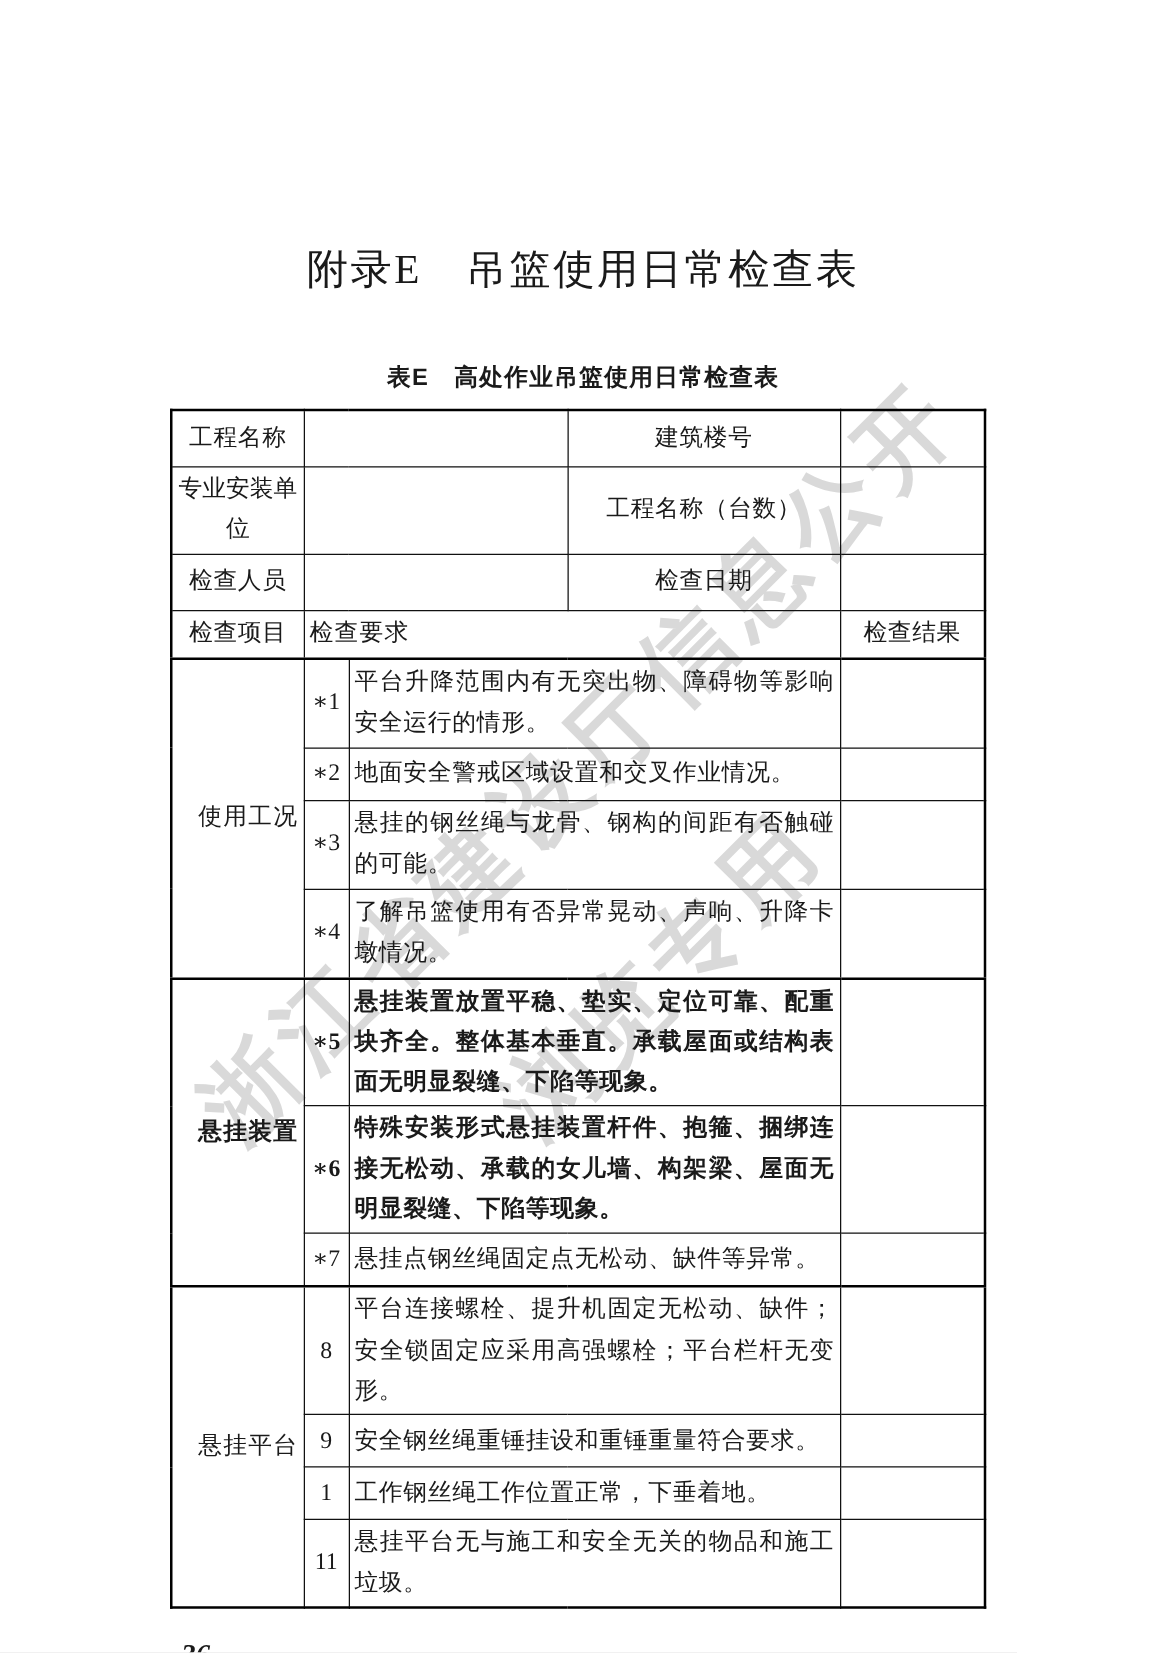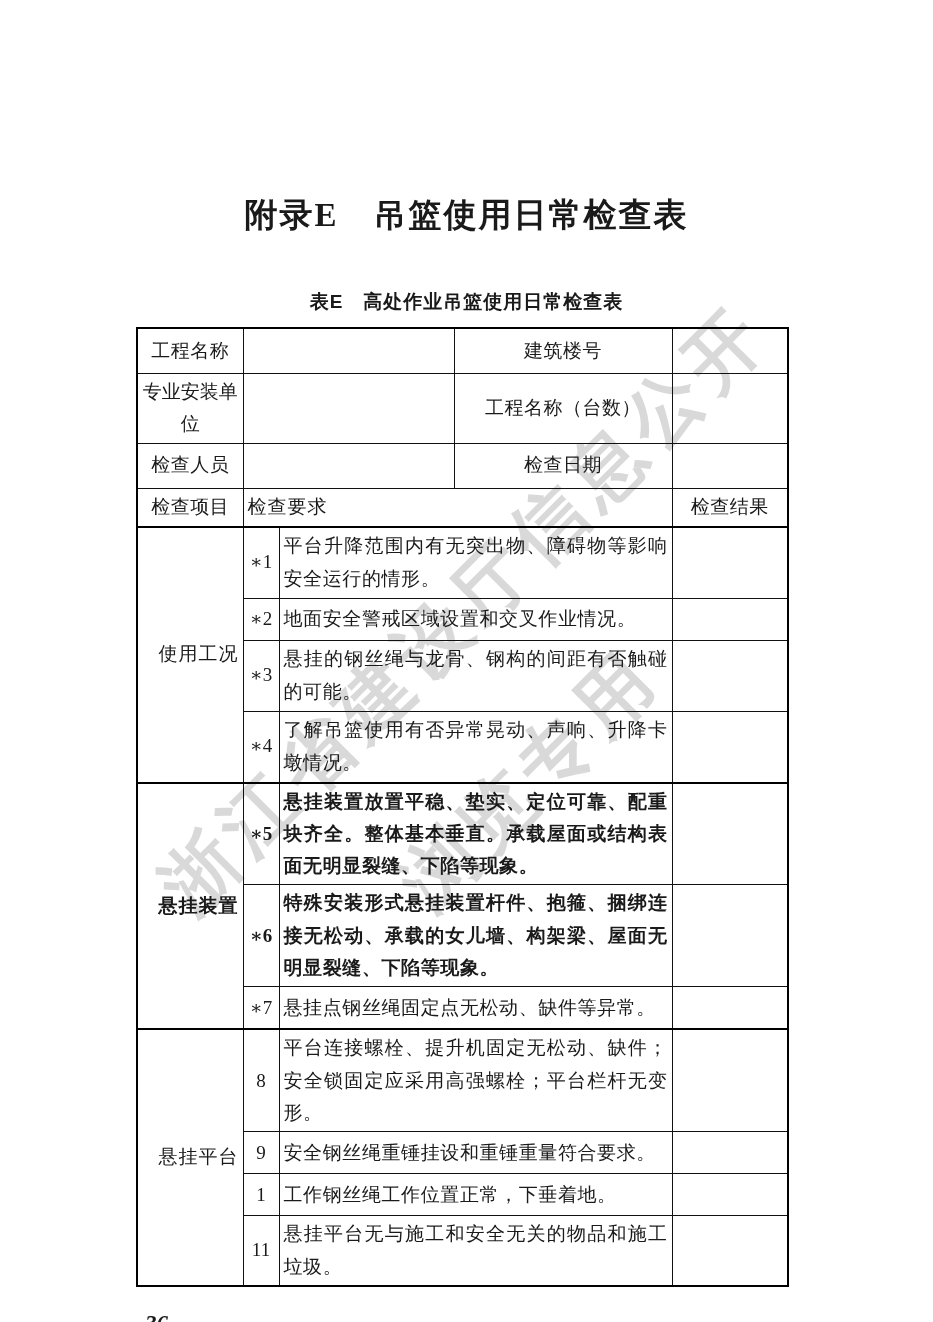--- a/index.html
+++ b/index.html
@@ -23,21 +23,21 @@
     z-index:0;
     pointer-events:none;
   }
   .wm1{left:35px;top:560px;width:860px;font-size:74px;letter-spacing:8px;}
   .wm2{left:320px;top:730px;width:420px;font-size:74px;letter-spacing:8px;}
   
   .content{position:relative;z-index:1;}
   .doc-title{
     margin:0;padding-top:193px;
     text-align:center;
-    font-size:33px;font-weight:700;
+    font-size:33px;font-weight:400;
     letter-spacing:2px;
   }
   .table-caption{
     margin:51px 0 12px 0;
     text-align:center;
     font-family:"Liberation Sans","DejaVu Sans",sans-serif;
     font-size:19px;font-weight:bold;
     letter-spacing:1px;
   }
   table.insp{

